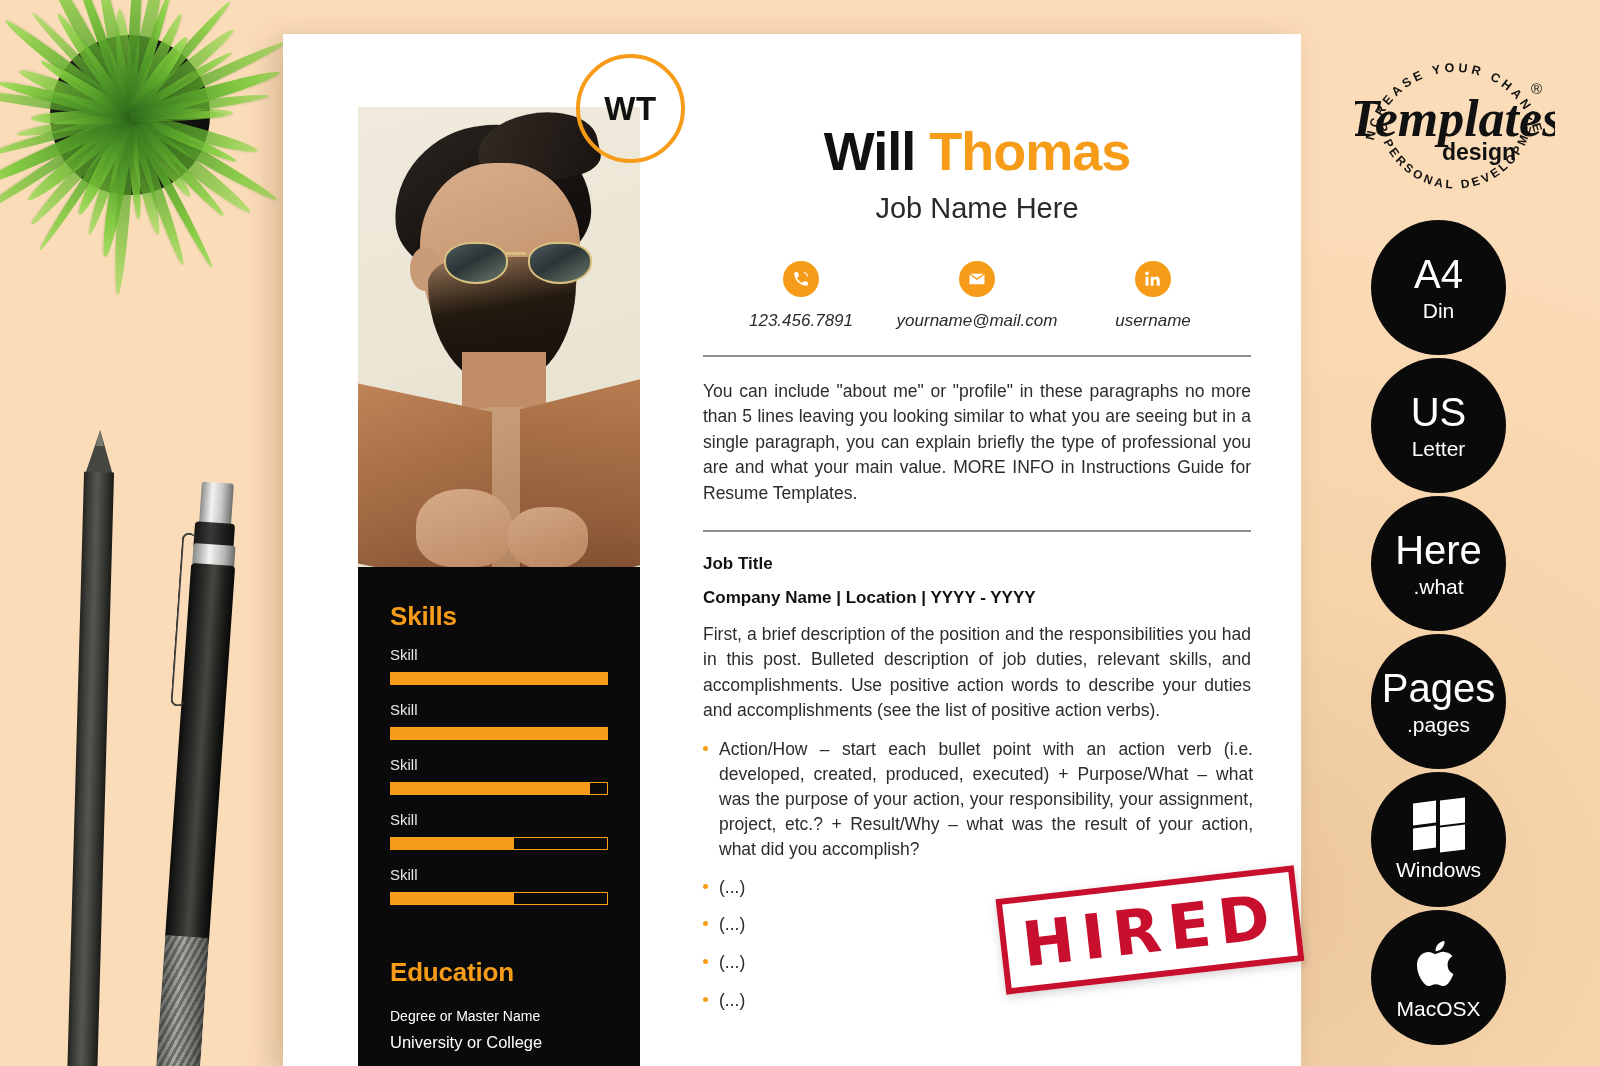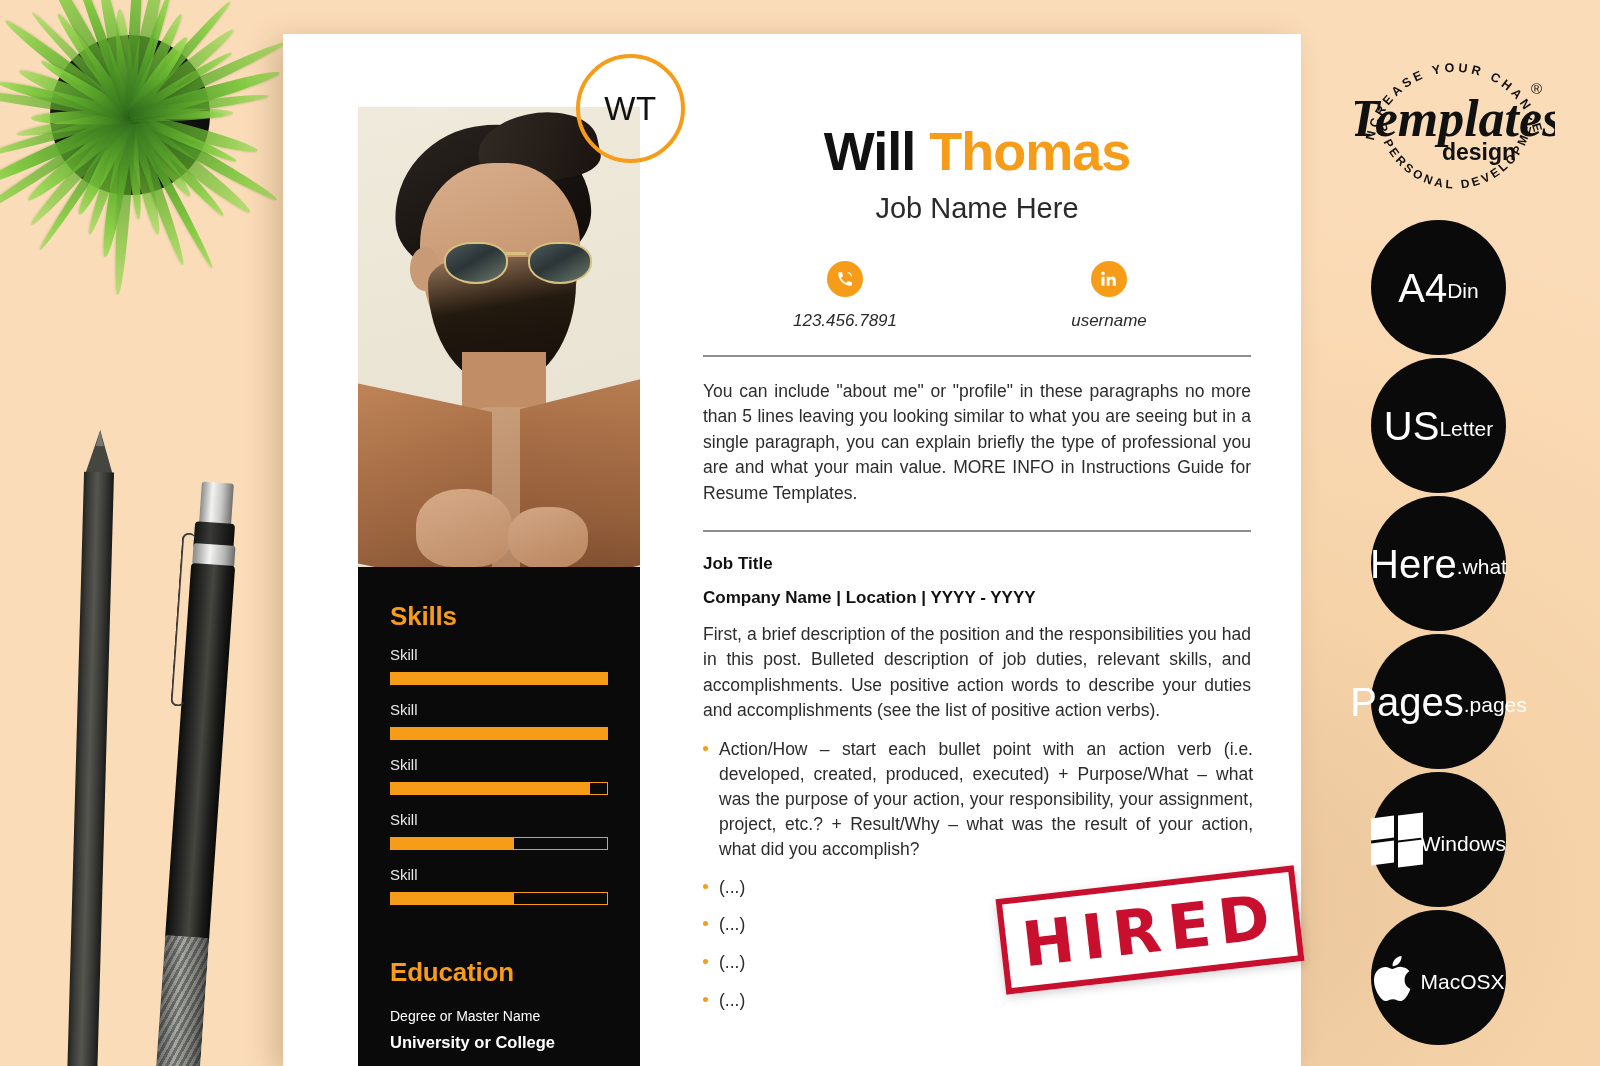--- a/index.html
+++ b/index.html
@@ -121,28 +121,28 @@
   .skills-wrap{padding:0 32px 0 32px;margin-top:14px;}
   .skill-label{color:#e9e9e9;font-size:15px;margin:0 0 9px 0;font-weight:400;}
   .skill-track{
     width:100%;height:13px;border:1px solid #f79c18;box-sizing:border-box;background:#0a0a0a;
     margin-bottom:16px;position:relative;
   }
   .skill-fill{position:absolute;left:0;top:0;bottom:0;background:#f79c18;}
 
   .edu-block{padding:0 32px;}
   .edu-degree{color:#ffffff;font-weight:normal;font-size:14px;margin-top:20px;}
-  .edu-school{color:#ffffff;font-weight:bold;font-size:16.5px;margin-top:9px;}
+  .edu-school{color:#ffffff;font-weight:normal;font-size:16.5px;margin-top:9px;}
 
   
   .monogram{
     position:absolute;left:293px;top:20px;width:109px;height:109px;border-radius:50%;
     border:4px solid #f79c18;box-sizing:border-box;
     display:flex;align-items:center;justify-content:center;
-    color:#111;font-weight:normal;font-size:33px;letter-spacing:.5px;background:transparent;
+    color:#111;font-weight:bold;font-size:33px;letter-spacing:.5px;background:transparent;
   }
 
   
   .resume-right{position:absolute;left:418px;top:0;width:552px;height:1032px;}
   .name{
     text-align:center;margin-top:90px;font-size:54px;font-weight:bold;line-height:1;
     letter-spacing:-1px;color:#111;
   }
   .name .last{color:#f79c18;}
   .jobtitle{text-align:center;font-size:29px;color:#2a2a2a;margin-top:14px;font-weight:400;}
@@ -186,21 +186,21 @@
     color:#c8102e;font-weight:bold;font-size:62px;letter-spacing:8px;
     font-family:"DejaVu Sans", sans-serif;
   }
 
   
   .rail{position:absolute;left:1333px;top:14px;width:250px;height:1040px;}
   .brand{position:absolute;left:22px;top:14px;width:200px;height:190px;}
   .brand svg{display:block;}
   .badge{
     position:absolute;left:38px;width:135px;height:135px;border-radius:50%;
-    background:#0a0a0a;color:#fff;display:flex;flex-direction:row;
+    background:#0a0a0a;color:#fff;display:flex;flex-direction:column;
     align-items:center;justify-content:center;text-align:center;line-height:1;
   }
   .badge .big{font-size:40px;font-weight:400;}
   .badge .small{font-size:21px;margin-top:6px;font-weight:400;}
   .badge .os{font-size:21px;margin-top:8px;}
   .badge.b1{top:206px;} .badge.b2{top:344px;} .badge.b3{top:482px;}
   .badge.b4{top:620px;} .badge.b5{top:758px;} .badge.b6{top:896px;}
   .winlogo{width:52px;height:52px;position:relative;}
   .winlogo i{position:absolute;background:#fff;display:block;}
   .winlogo i:nth-child(1){left:0;top:3px;width:23px;height:22px;transform:skewY(-7deg);}
@@ -353,20 +353,29 @@
             <svg width="18" height="18" viewBox="0 0 24 24" fill="#fff">
                 <path d="M6.6 10.8c1.4 2.8 3.8 5.1 6.6 6.6l2.2-2.2c.3-.3.7-.4 1-.2 1.1.4 2.4.6 3.6.6.6 0 1 .4 1 1V20c0 .6-.4 1-1 1C10.5 21 3 13.5 3 4c0-.6.4-1 1-1h3.5c.6 0 1 .4 1 1 0 1.3.2 2.5.6 3.6.1.4 0 .8-.2 1.1l-2.3 2.1z"></path>
                 <path d="M15.5 3.2a.7.7 0 0 1 .8-.5 6.4 6.4 0 0 1 5 5 .7.7 0 1 1-1.4.3 5 5 0 0 0-3.9-3.9.7.7 0 0 1-.5-.9z"></path>
               </svg>
           </div>
           <div class="ctext">123.456.7891</div>
         </div>
         <div class="contact">
           <div class="cicon">
             <svg width="18" height="18" viewBox="0 0 24 24" fill="#fff">
+                <path d="M2 5h20v14H2z" fill="#fff"></path>
+                <path d="M2 5l10 7 10-7" stroke="#f79c18" stroke-width="2" fill="none"></path>
+              </svg>
+          </div>
+          <div class="ctext">yourname@mail.com</div>
+        </div>
+        <div class="contact">
+          <div class="cicon">
+            <svg width="18" height="18" viewBox="0 0 24 24" fill="#fff">
                 <rect x="2" y="9" width="4" height="12"></rect>
                 <circle cx="4" cy="4.5" r="2.4"></circle>
                 <path d="M9 9h3.8v1.7c.6-1 1.8-2 3.7-2 3 0 4.5 1.9 4.5 5.4V21h-4v-6c0-1.7-.6-2.7-2-2.7-1.2 0-1.9.8-2.2 1.6-.1.3-.1.7-.1 1.1V21H9z"></path>
               </svg>
           </div>
           <div class="ctext">username</div>
         </div>
       </div>
 
       <div class="rule"></div>

